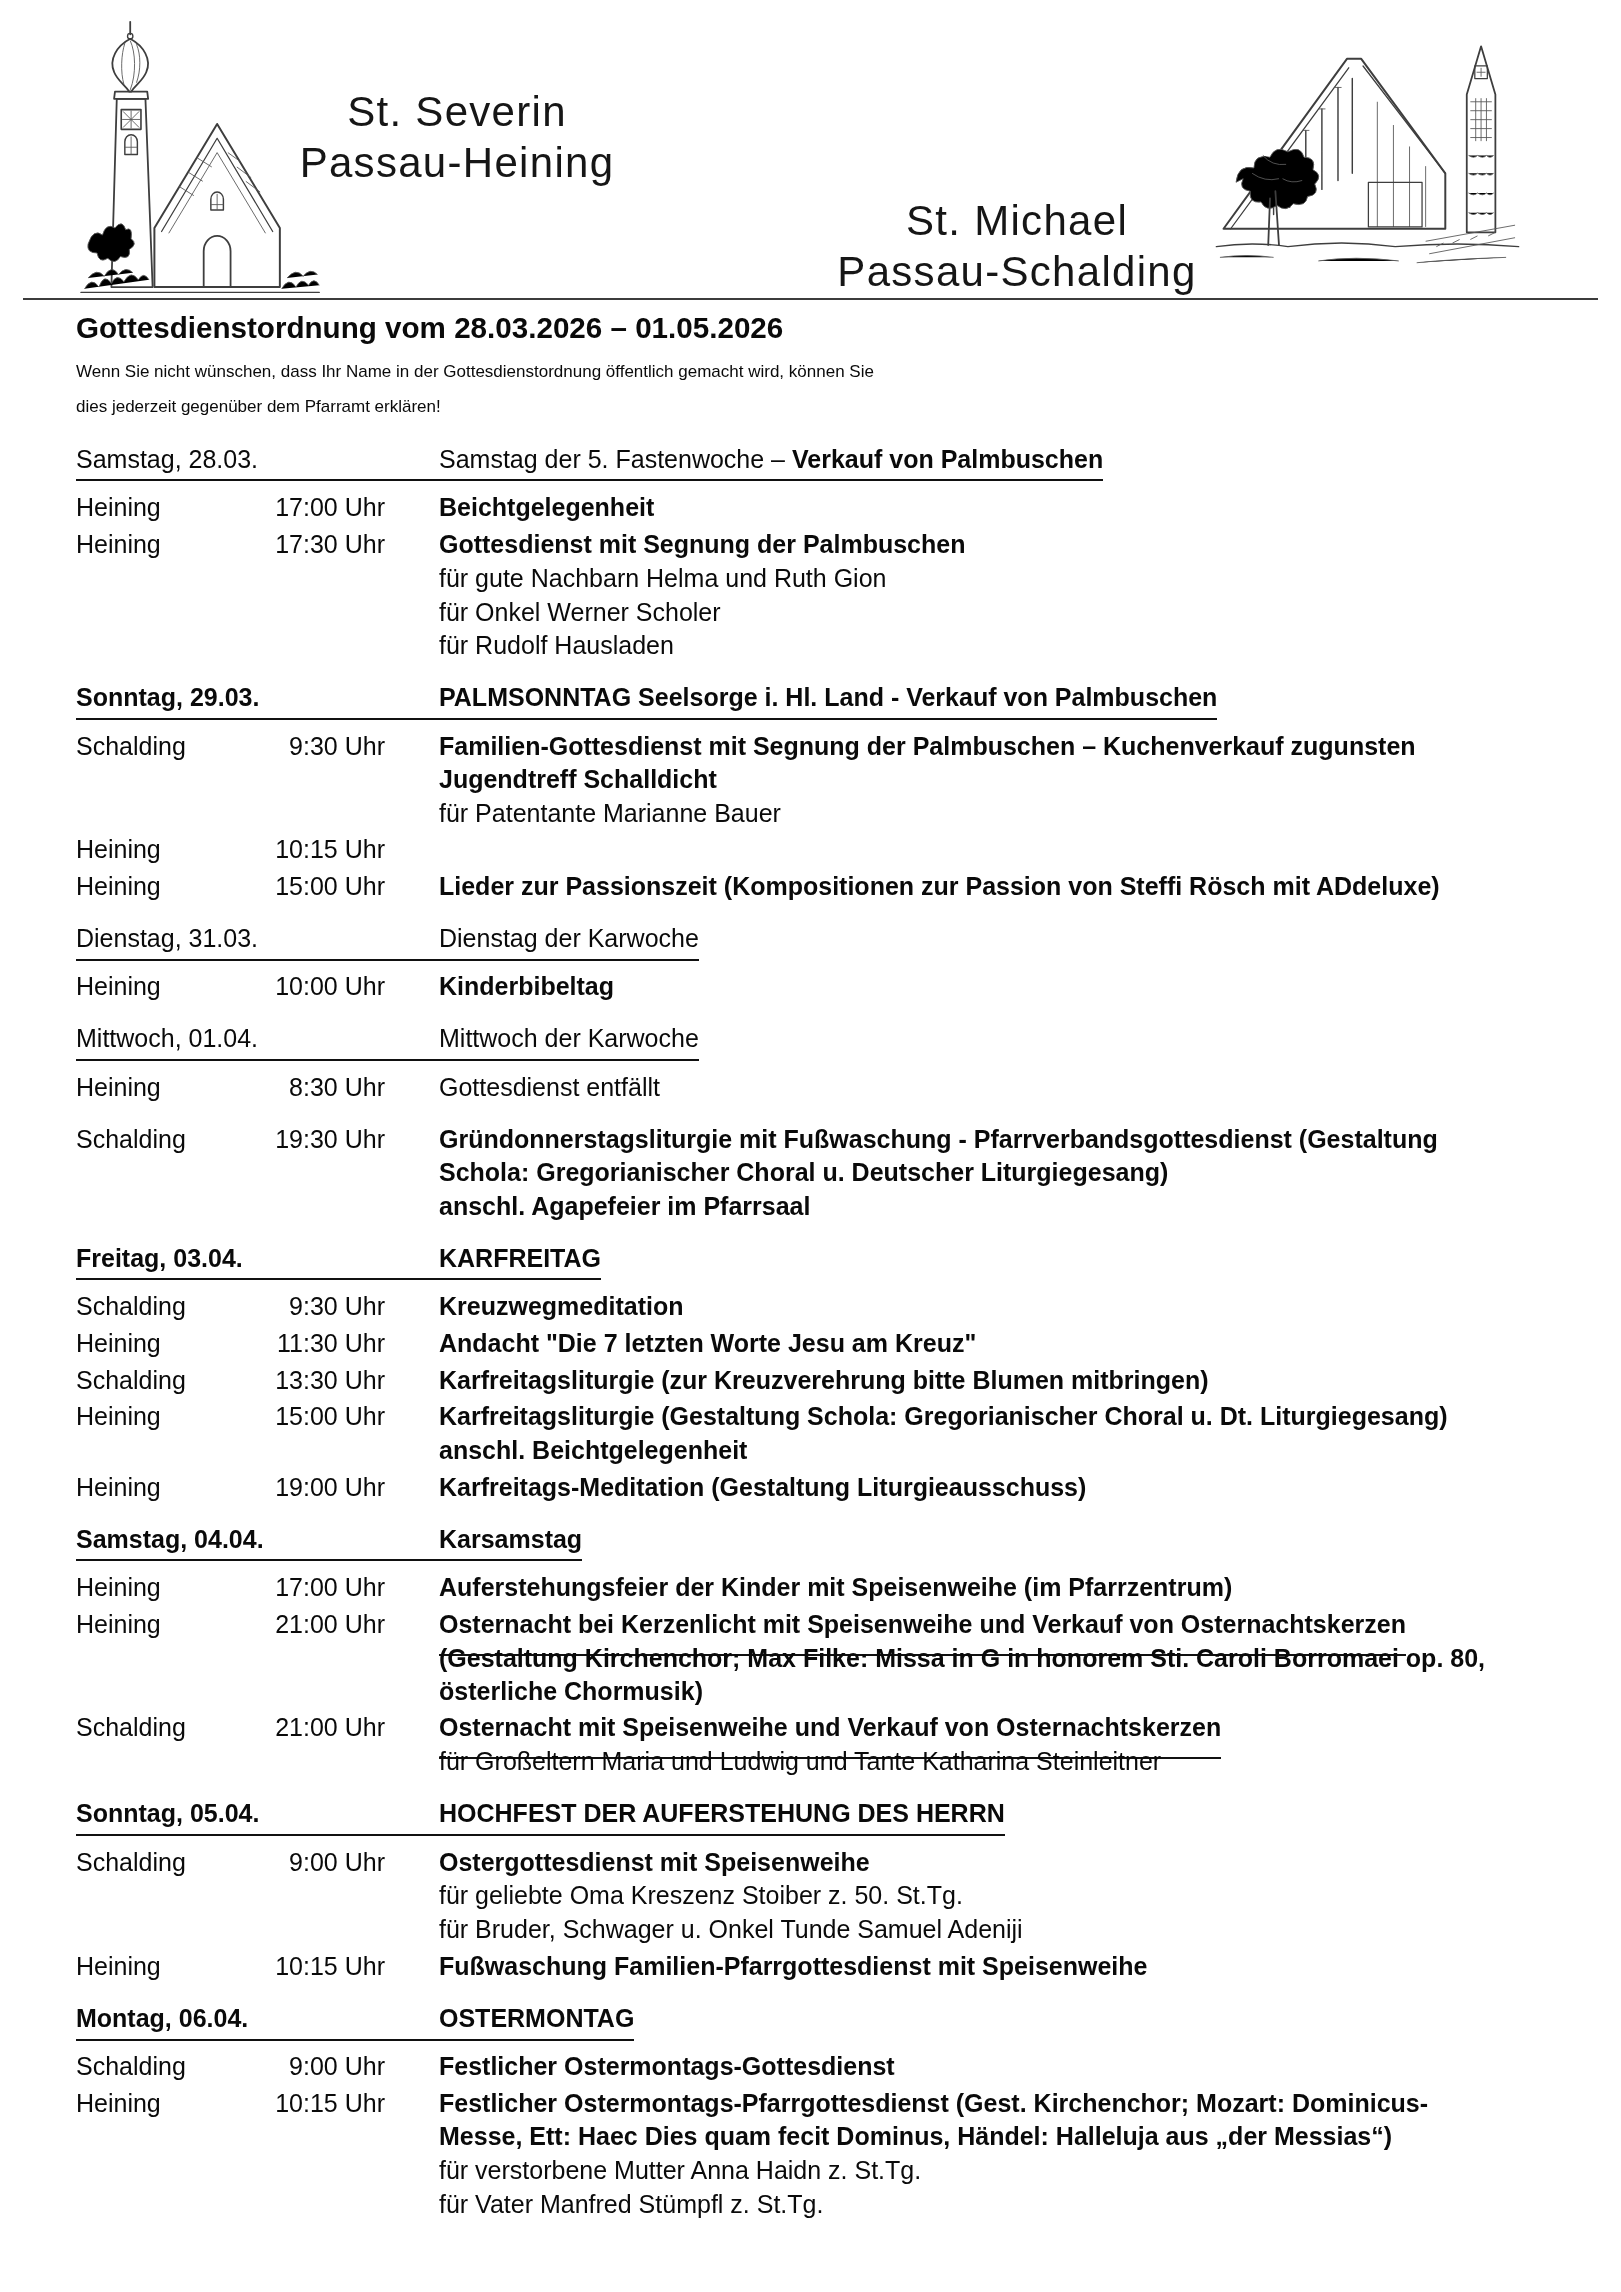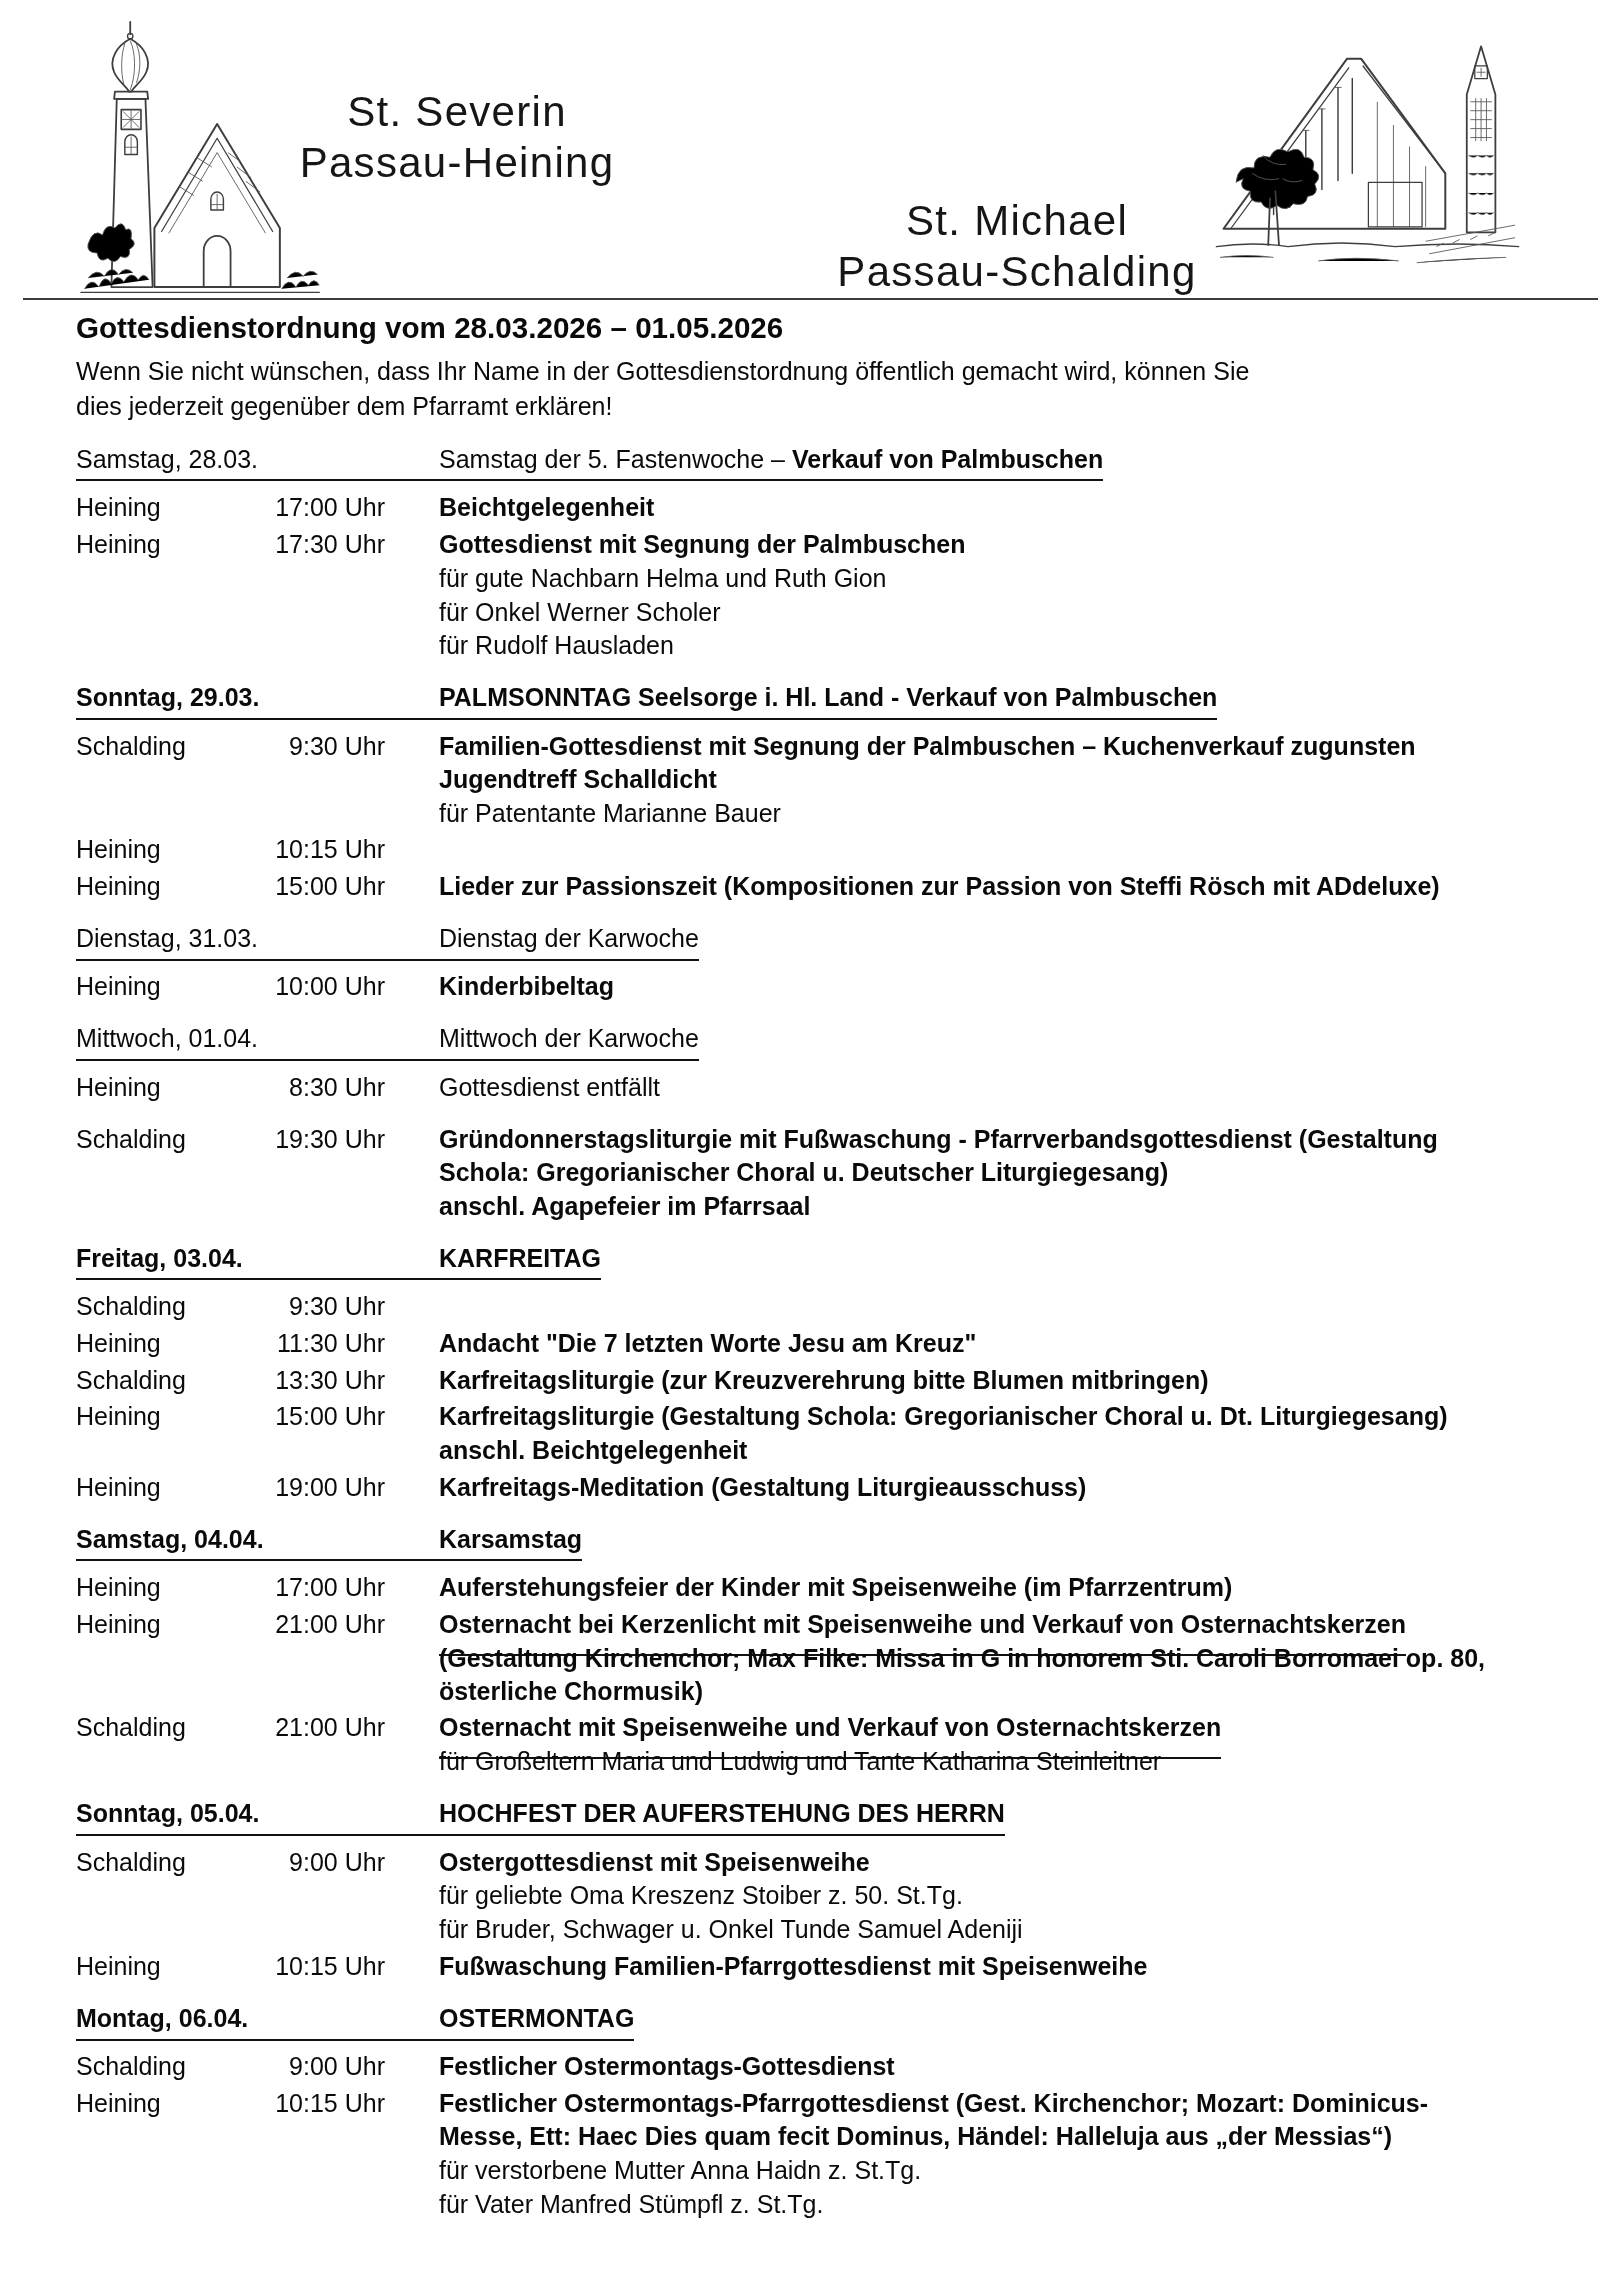--- a/index.html
+++ b/index.html
@@ -28,21 +28,21 @@
     border:none;border-top:2.7px solid #3c3c3c;
     margin:0 23px;height:0;
   }
   
   .doc-title{
     margin:10.7px 0 9px 76px;
     font-size:29.6px;font-weight:700;letter-spacing:0;
   }
   .intro{
     margin:0 0 0 76px;
-    font-size:25px;line-height:35px;white-space:pre;
+    font-size:17px;line-height:35px;white-space:pre;
   }
   
   .schedule{margin:1px 36px 0 76px;font-size:25px;line-height:33px;}
   .section{margin-top:19px;}
   .sec-header{
     display:inline-flex;
     border-bottom:2.7px solid #111;
     padding-bottom:3.6px;
     margin-bottom:9.9px;
     white-space:pre;
@@ -213,20 +213,23 @@
           <span class="ev-time">19:30 Uhr</span>
           <div class="ev-desc">
             <div class="ev-title b">Gründonnerstagsliturgie mit Fußwaschung - Pfarrverbandsgottesdienst (Gestaltung
 Schola: Gregorianischer Choral u. Deutscher Liturgiegesang)</div>
             <div class="sub b">anschl. Agapefeier im Pfarrsaal</div>
           </div>
         </div></section>
       <section class="section"><div class="sec-header"><span class="sec-date b">Freitag, 03.04.</span><span class="sec-title"><span class="b">KARFREITAG</span></span></div><div class="event">
           <span class="ev-loc">Schalding</span>
           <span class="ev-time">9:30 Uhr</span>
+          <div class="ev-desc">
+            <div class="ev-title b">Kreuzwegmeditation</div>
+          </div>
         </div><div class="event">
           <span class="ev-loc">Heining</span>
           <span class="ev-time">11:30 Uhr</span>
           <div class="ev-desc">
             <div class="ev-title b">Andacht "Die 7 letzten Worte Jesu am Kreuz"</div>
           </div>
         </div><div class="event">
           <span class="ev-loc">Schalding</span>
           <span class="ev-time">13:30 Uhr</span>
           <div class="ev-desc">

